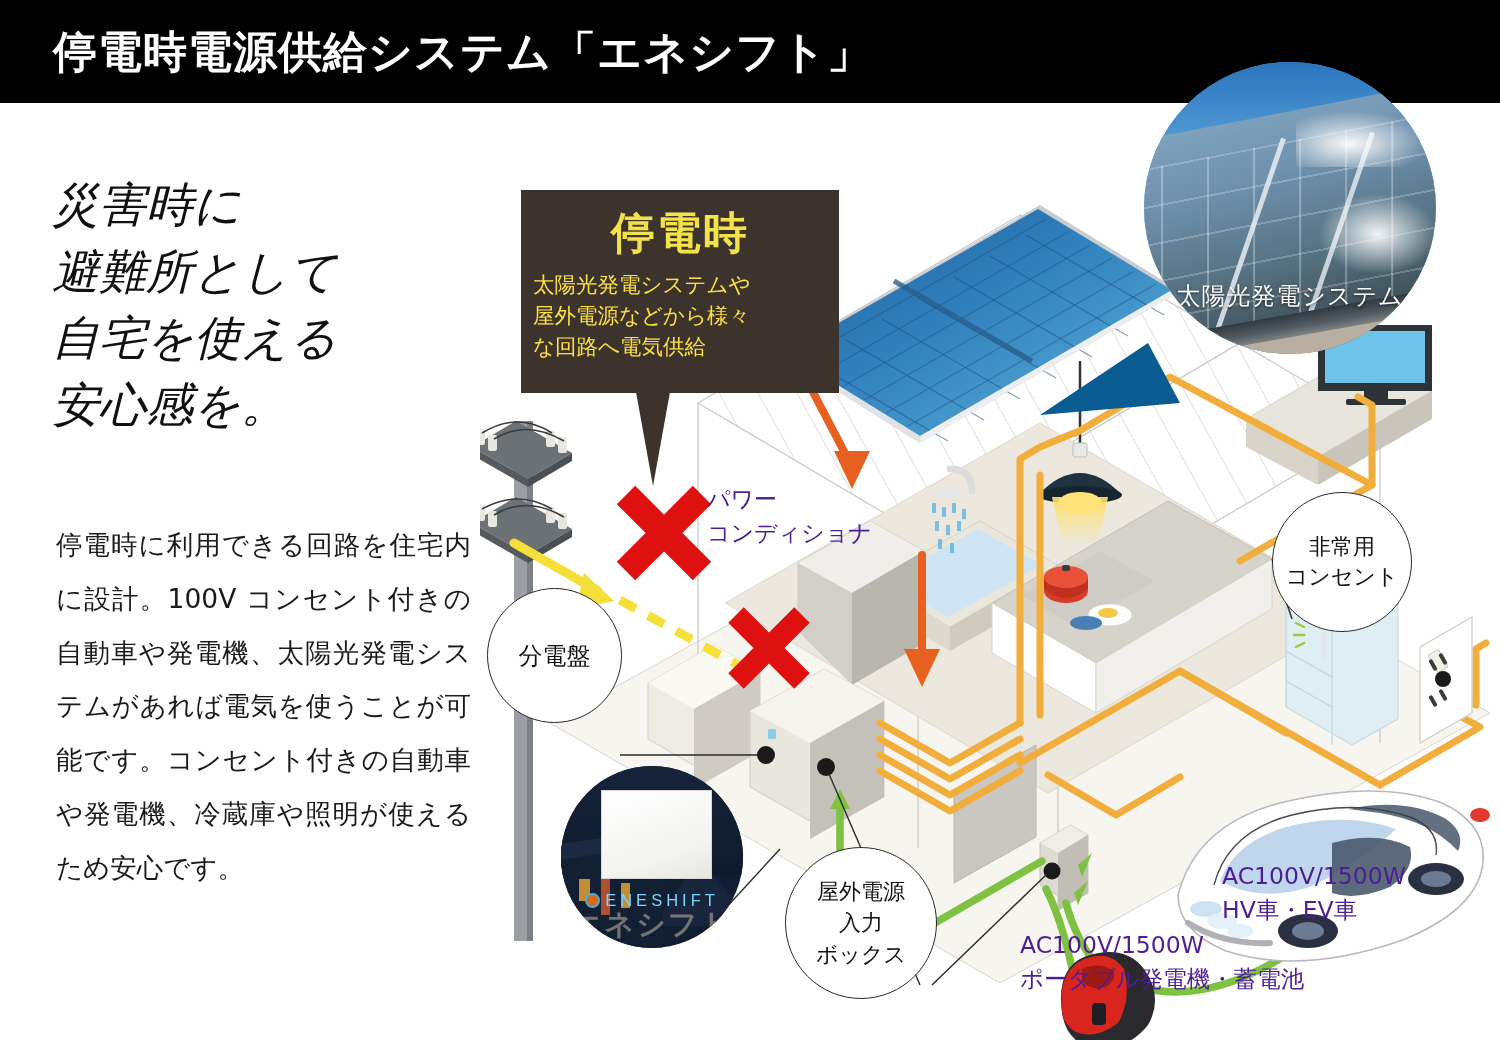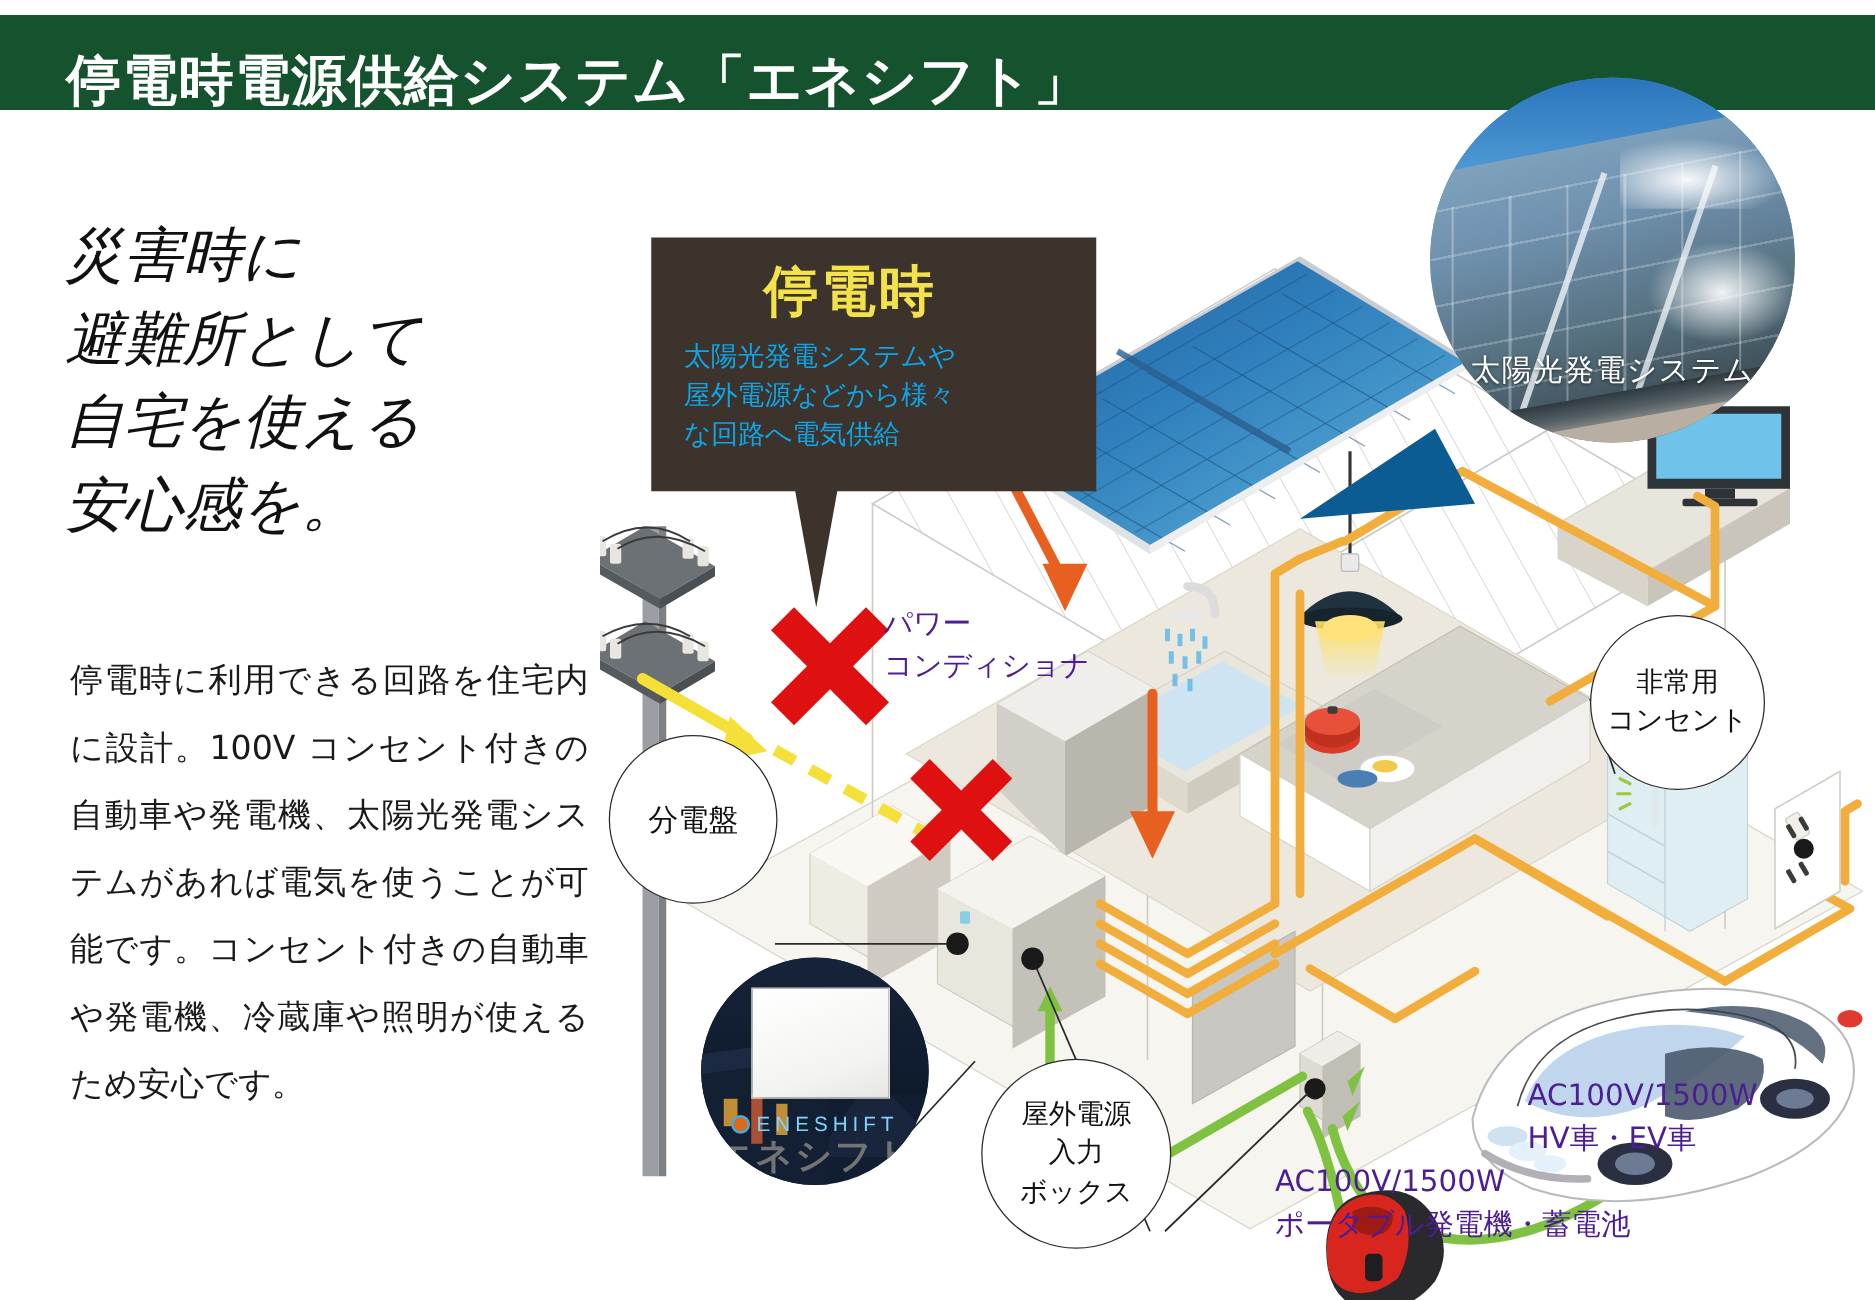--- a/index.html
+++ b/index.html
@@ -12,23 +12,23 @@
     width: 1500px;
     height: 1040px;
     background: #ffffff;
     overflow: hidden;
     font-family: "Liberation Sans", "DejaVu Sans", sans-serif;
   }
 
   
   #header-bar {
     position: absolute;
-    left: 0; top: 12px;
-    width: 1500px; height: 76px;
-    background: #14532d;
+    left: 0; top: 0;
+    width: 1500px; height: 103px;
+    background: #000000;
   }
   #header-title {
     position: absolute;
     left: 53px; top: 23px;
     font-size: 44px;
     font-weight: bold;
     color: #ffffff;
     letter-spacing: 1px;
     white-space: nowrap;
     font-family: "DejaVu Sans", sans-serif;
@@ -64,40 +64,39 @@
   }
   #diagram svg { display: block; }
 
   
   #callout {
     position: absolute;
     left: 521px; top: 190px;
     width: 318px; height: 203px;
     background: #3c332c;
     z-index: 30;
-    padding-left: 38px;
   }
   #callout-heading {
     position: absolute;
     left: 0; top: 14px;
     width: 318px;
     text-align: center;
     font-size: 44px;
     font-weight: bold;
     color: #f4e24a;
     letter-spacing: 2px;
     font-family: "DejaVu Sans", sans-serif;
   }
   #callout-body {
     position: absolute;
-    left: 26px; top: 80px;
+    left: 12px; top: 80px;
     width: 272px;
     font-size: 21.5px;
     line-height: 1.44;
-    color: #0ea5e9;
+    color: #fde047;
     font-family: Liberation Sans, sans-serif;
   }
   #callout-tail {
     position: absolute;
     left: 636px; top: 392px;
     width: 0; height: 0;
     border-left: 17px solid transparent;
     border-right: 17px solid transparent;
     border-top: 94px solid #3c332c;
     z-index: 29;

